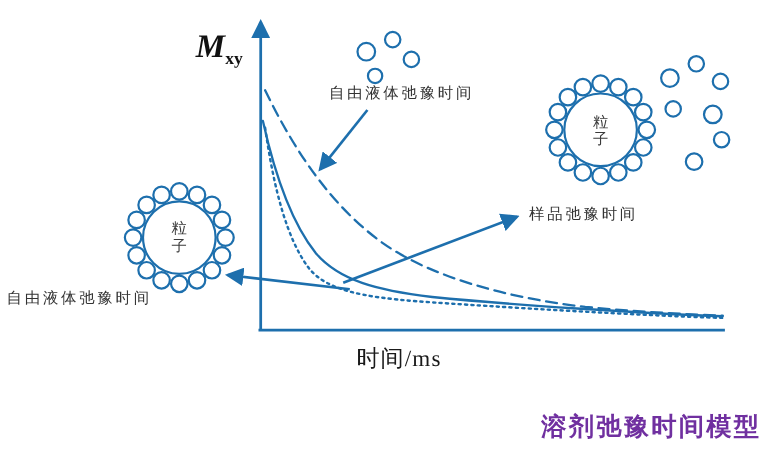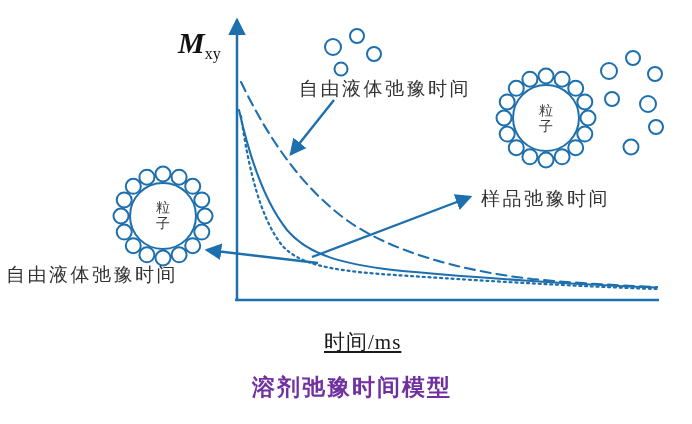--- a/index.html
+++ b/index.html
@@ -19,34 +19,34 @@
   .axis{stroke:var(--accent);stroke-width:2.5;fill:none;}
   .curve{stroke:var(--accent);stroke-width:2.1;fill:none;stroke-linecap:round;}
   .curve-dashed{stroke-dasharray:10 6;}
   .curve-dotted{stroke-dasharray:2 3.8;stroke-width:2.2;}
   .arrow{stroke:var(--accent);stroke-width:2.4;}
   .mol circle{fill:#ffffff;stroke:var(--accent);stroke-width:2;}
   .arrowhead-shape{fill:var(--accent);}
 
   
   .lbl{position:absolute;color:var(--text-color);white-space:nowrap;}
-  .lbl-anno{font-size:19px;letter-spacing:2.5px;}
+  .lbl-anno{font-size:14px;letter-spacing:2.5px;}
   .lbl-mxy{
     left:178px;top:26px;color:#111;
     font-family:"Liberation Serif","DejaVu Serif",serif;
   }
   .lbl-mxy .m{font-size:30px;font-weight:bold;font-style:italic;}
-  .lbl-mxy .sub{font-size:16px;font-weight:normal;vertical-align:-6px;letter-spacing:0;margin-top:44px;}
+  .lbl-mxy .sub{font-size:16px;font-weight:bold;vertical-align:-6px;letter-spacing:0;margin-top:44px;}
   .lbl-free{left:299px;top:76px;}
   .lbl-sample{left:481px;top:186px;text-align:right;}
   .lbl-surface{left:6px;top:262px;}
-  .lbl-xaxis{left:324px;top:328px;font-size:21px;color:#1a1a1a;letter-spacing:1px;
-    font-family:"Liberation Serif","DejaVu Serif",serif;text-decoration:underline;}
+  .lbl-xaxis{left:324px;top:312px;font-size:21px;color:#1a1a1a;letter-spacing:1px;
+    font-family:"Liberation Serif","DejaVu Serif",serif;}
   .lbl-title{
-    left:0;right:0;top:372px;text-align:center;
+    left:0;right:0;top:372px;text-align:right;
     color:var(--title-color);font-size:23px;font-weight:bold;letter-spacing:2px;
     font-family:"Liberation Serif","DejaVu Serif",serif;
     margin-left:12px;
   }
   .particle-label{font-size:14px;line-height:16px;text-align:center;color:#3a3a3a;}
   .particle-label span{display:block;}
   .particle-label-left{left:150px;top:199px;width:26px;}
   .particle-label-right{left:533px;top:102px;width:26px;}
 </style>
 </head>

